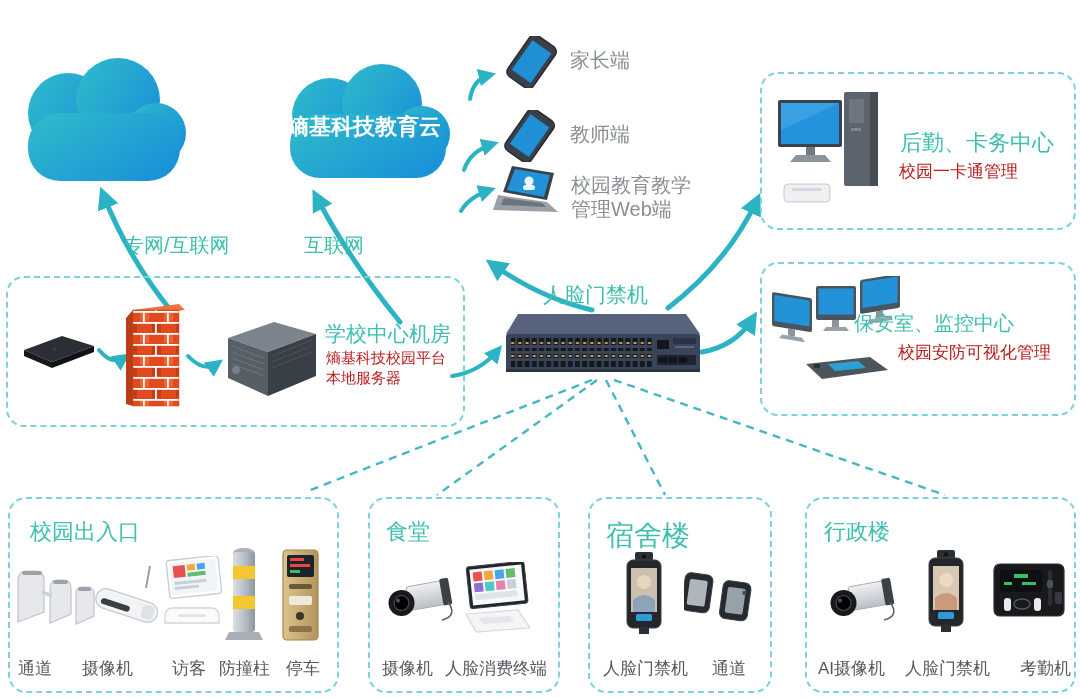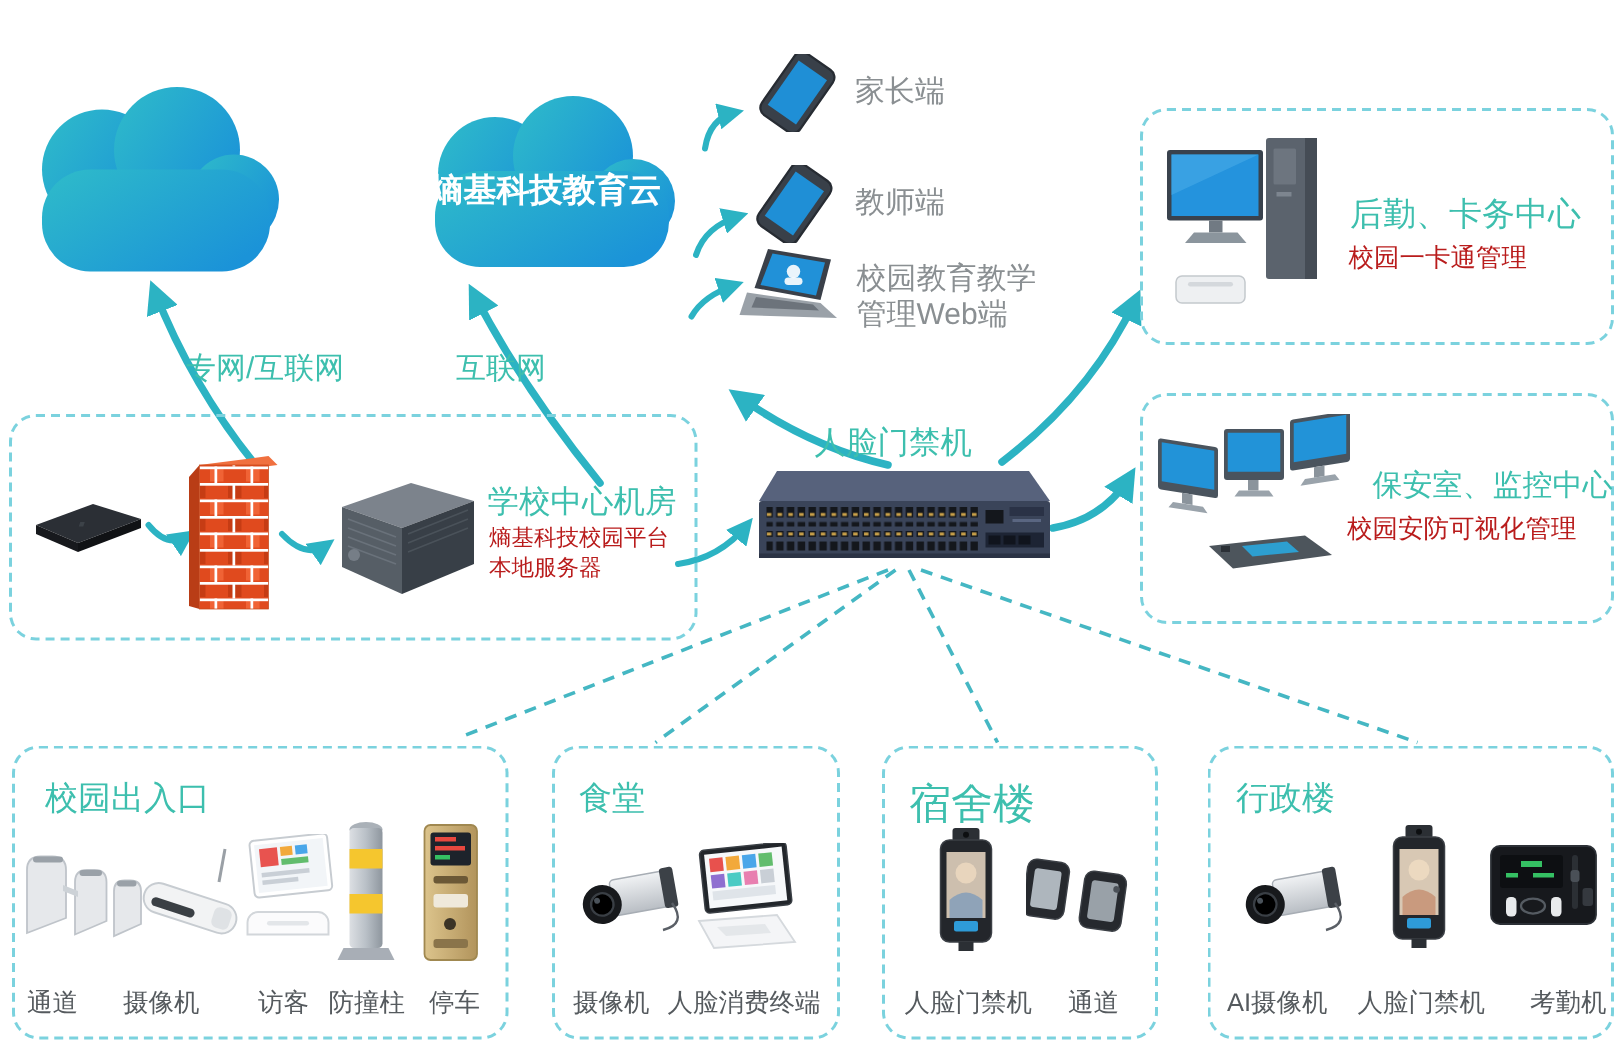--- a/index.html
+++ b/index.html
@@ -160,21 +160,21 @@
         <rect width="40" height="34" rx="2" fill="#4a545e"></rect>
           <rect x="2.5" y="2.5" width="35" height="26" fill="#2293d8"></rect>
         <rect x="16" y="34" width="7" height="7" fill="#8b949c"></rect>
           <polygon points="10,41 30,41 33,45 7,45" fill="#9aa3ab"></polygon>
       </g>
       <polygon points="36,88 100,81 118,94 52,103" fill="#4d555c"></polygon>
       <polygon points="58,88 88,85 96,92 65,95" fill="#2d9fd0"></polygon>
       <rect x="44" y="88" width="6" height="4" fill="#2b3036"></rect>
     </svg>
   </div>
-  <div class="teal-title" style="left:915px;top:310px;font-size:20px;">保安室、监控中心</div>
+  <div class="teal-title" style="left:854px;top:310px;font-size:20px;">保安室、监控中心</div>
   <div class="gray-sub" style="left:898px;top:341px;font-size:17px;">校园安防可视化管理</div>
 
   <div class="dash-box" style="left:6px;top:276px;width:455px;height:147px;"></div>
 
   <div class="abs" style="left:16px;top:328px;">
     <svg width="82" height="46" viewBox="0 0 82 46">
       <polygon points="8,22 46,8 78,18 36,34" fill="#2b2f35"></polygon>
       <polygon points="8,22 36,34 36,40 8,28" fill="#17191d"></polygon>
       <polygon points="36,34 78,18 78,24 36,40" fill="#101215"></polygon>
       <rect x="44" y="20" width="3" height="3" fill="#3c4248" transform="skewX(-18)"></rect>

